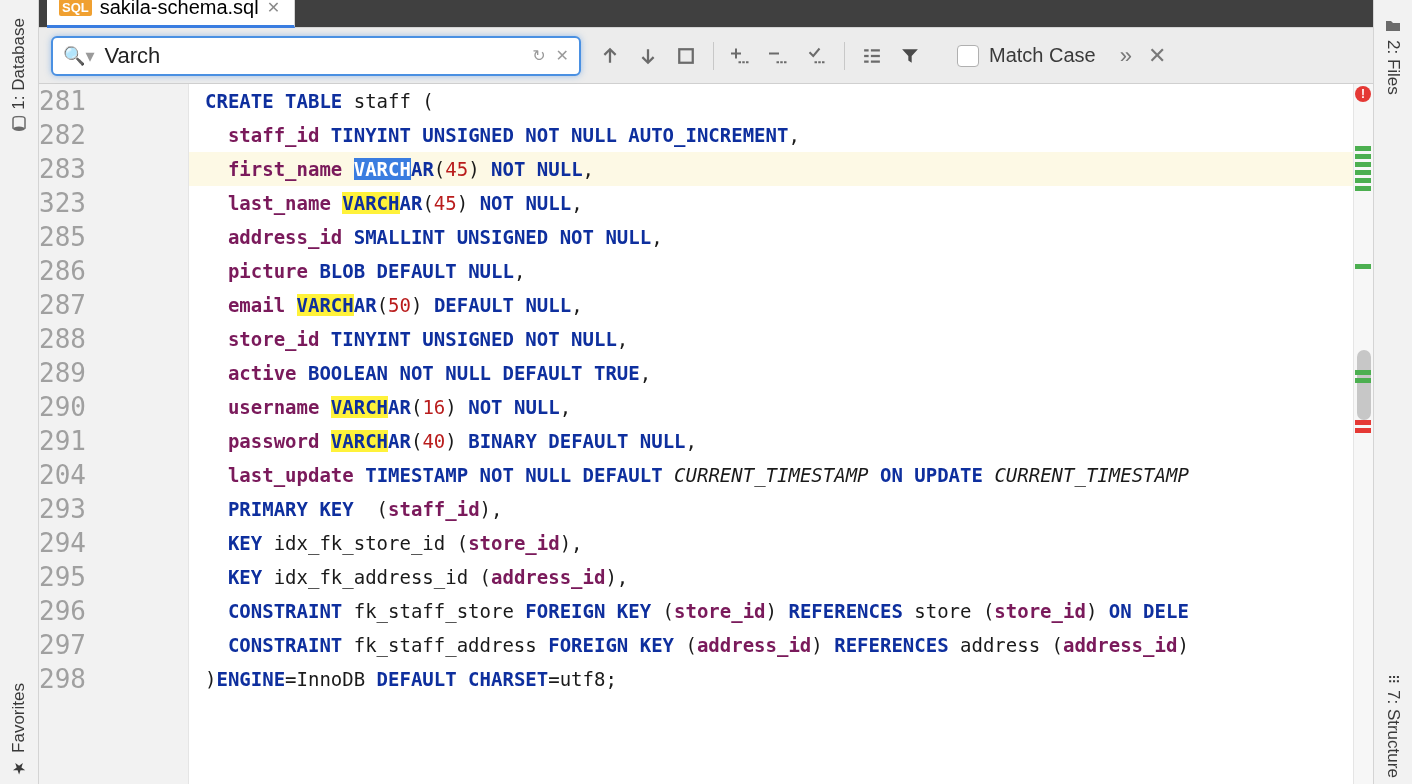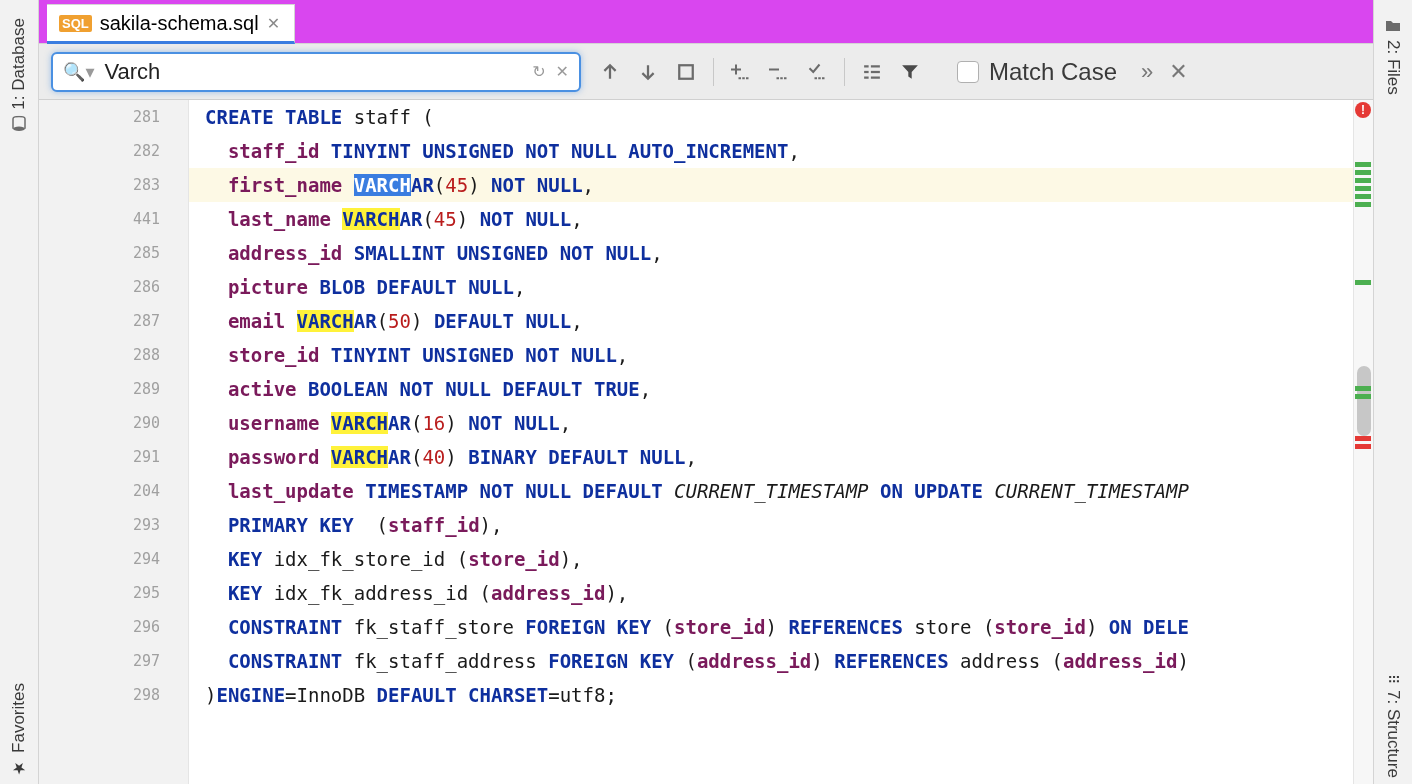--- a/index.html
+++ b/index.html
@@ -15,21 +15,21 @@
   writing-mode: vertical-rl; transform: rotate(180deg);
   font-size: 17px; color: #3a3a3a; display: flex; align-items: center; gap: 6px;
   cursor: pointer; padding: 6px 0;
 }
 .right-sidebar .sidebar-label { transform: none; writing-mode: vertical-rl; }
 .sidebar-spacer { flex: 1; }
 .sidebar-icon { display: inline-block; width: 16px; height: 16px; }
 
 .center { flex: 1; display: flex; flex-direction: column; background: #fff; }
 
-.tabbar { height: 44px; background: #d946ef; display: flex; align-items: flex-end; border-bottom: 1px solid #d4d4d4; }
+.tabbar { height: 28px; background: #404040; display: flex; align-items: flex-end; border-bottom: 1px solid #d4d4d4; }
 .tab {
   display: flex; align-items: center; gap: 8px;
   height: 40px; padding: 0 14px 0 12px; background: #fff;
   border-top: 1px solid #d4d4d4; border-right: 1px solid #d4d4d4;
   border-bottom: 3px solid #3a7de0; margin-left: 8px;
   font-size: 20px; cursor: pointer; position: relative; top: 1px;
 }
 .tab-close { color: #8a8a8a; font-size: 16px; }
 
 .searchbar {
@@ -44,31 +44,31 @@
 .search-box input {
   flex: 1; border: none; outline: none; font-size: 22px; color: #222;
 }
 .search-inner-btn { color: #9a9a9a; cursor: pointer; }
 .toolbar { display: flex; align-items: center; gap: 4px; }
 .toolbar-btn {
   width: 34px; height: 34px; display: flex; align-items: center; justify-content: center;
   color: #6b6b6b; cursor: pointer; border-radius: 3px;
 }
 .toolbar-sep { width: 1px; height: 28px; background: #c8c8c8; margin: 0 6px; }
-.match-case { display: flex; align-items: center; gap: 10px; font-size: 24px; color: #3a3a3a; cursor: pointer; margin-left: 18px; }
+.match-case { display: flex; align-items: center; gap: 10px; font-size: 20px; color: #3a3a3a; cursor: pointer; margin-left: 18px; }
 .checkbox {
   width: 22px; height: 22px; border: 1px solid #b0b0b0; border-radius: 4px; background: #fff;
 }
 .more-btn { color: #787878; font-size: 22px; margin-left: 12px; cursor: pointer; }
 
 .editor-wrap { flex: 1; display: flex; position: relative; overflow: hidden; }
 .gutter {
   width: 150px; background: #f2f2f2; border-right: 1px solid #e5e5e5;
-  font-family: "Menlo", "Consolas", monospace; font-size: 15px; color: #a0a0a0;
-  text-align: right; padding-right: 28px; line-height: 34px; padding-top: 0;
+  font-family: "Menlo", "Consolas", monospace; font-size: 26px; color: #a0a0a0;
+  text-align: left; padding-right: 58px; line-height: 34px; padding-top: 0;
 }
 .editor {
   flex: 1; font-family: "Menlo", "Consolas", monospace; font-size: 19px;
   line-height: 34px; white-space: pre; overflow: hidden; position: relative;
   color: #1a1a1a;
 }
 .line { height: 34px; padding-left: 16px; }
 .line-current { background: #fdf9e5; }
 .kw { color: #0e2f9e; font-weight: bold; }
 .fn { color: #7a1a5b; font-weight: bold; }
@@ -196,21 +196,21 @@
     </label>
     <span class="more-btn">»</span>
     <span class="more-btn" style="margin-left:4px">✕</span>
   </div>
 
   <div class="editor-wrap">
     <div class="gutter" id="gutter">
         <div class="gline">281</div>
         <div class="gline">282</div>
         <div class="gline">283</div>
-        <div class="gline">441</div>
+        <div class="gline">323</div>
         <div class="gline">285</div>
         <div class="gline">286</div>
         <div class="gline">287</div>
         <div class="gline">288</div>
         <div class="gline">289</div>
         <div class="gline">290</div>
         <div class="gline">291</div>
         <div class="gline">204</div>
         <div class="gline">293</div>
         <div class="gline">294</div>

